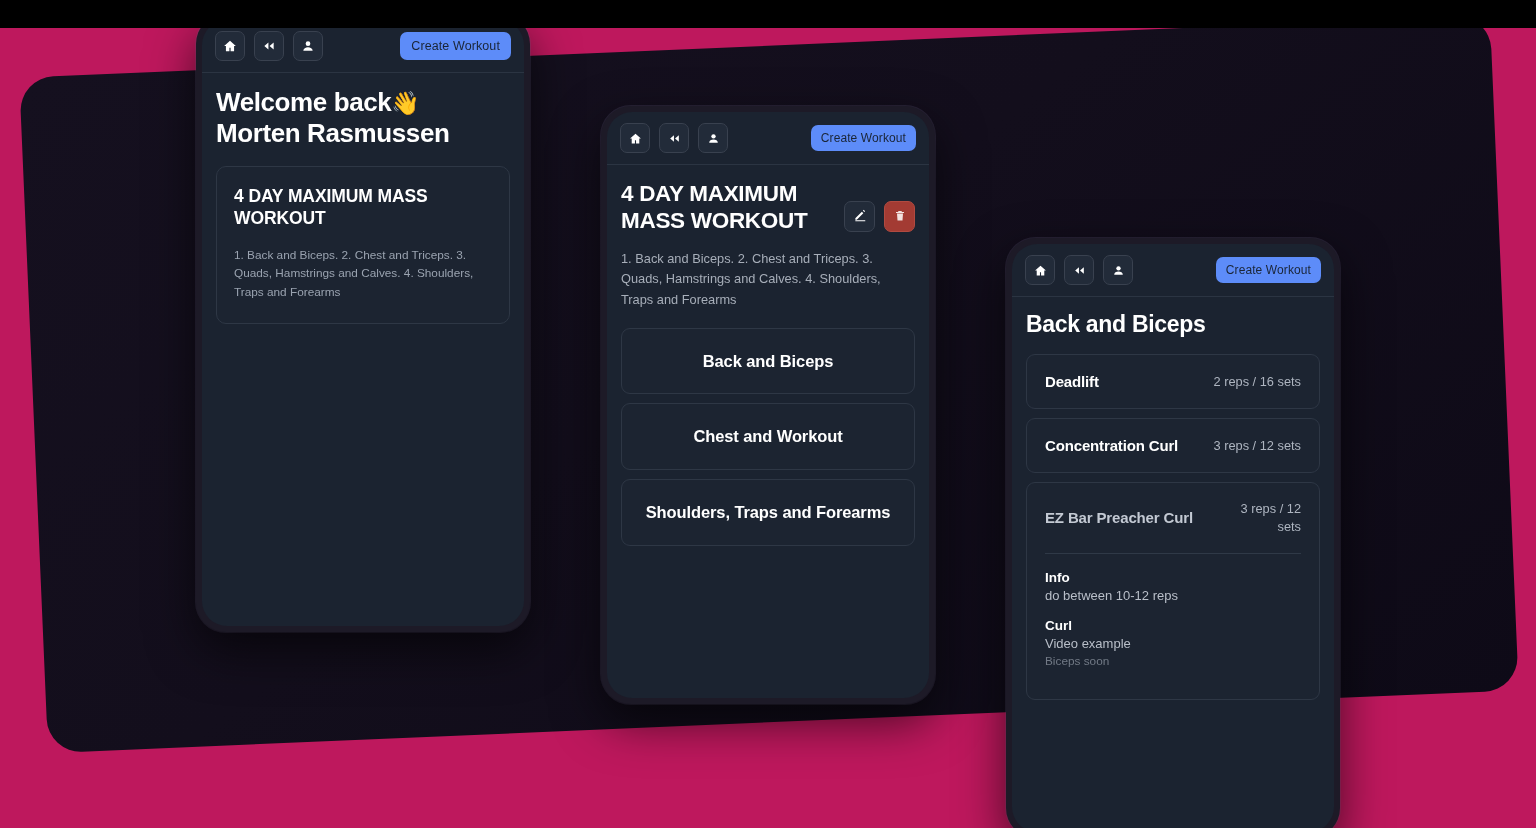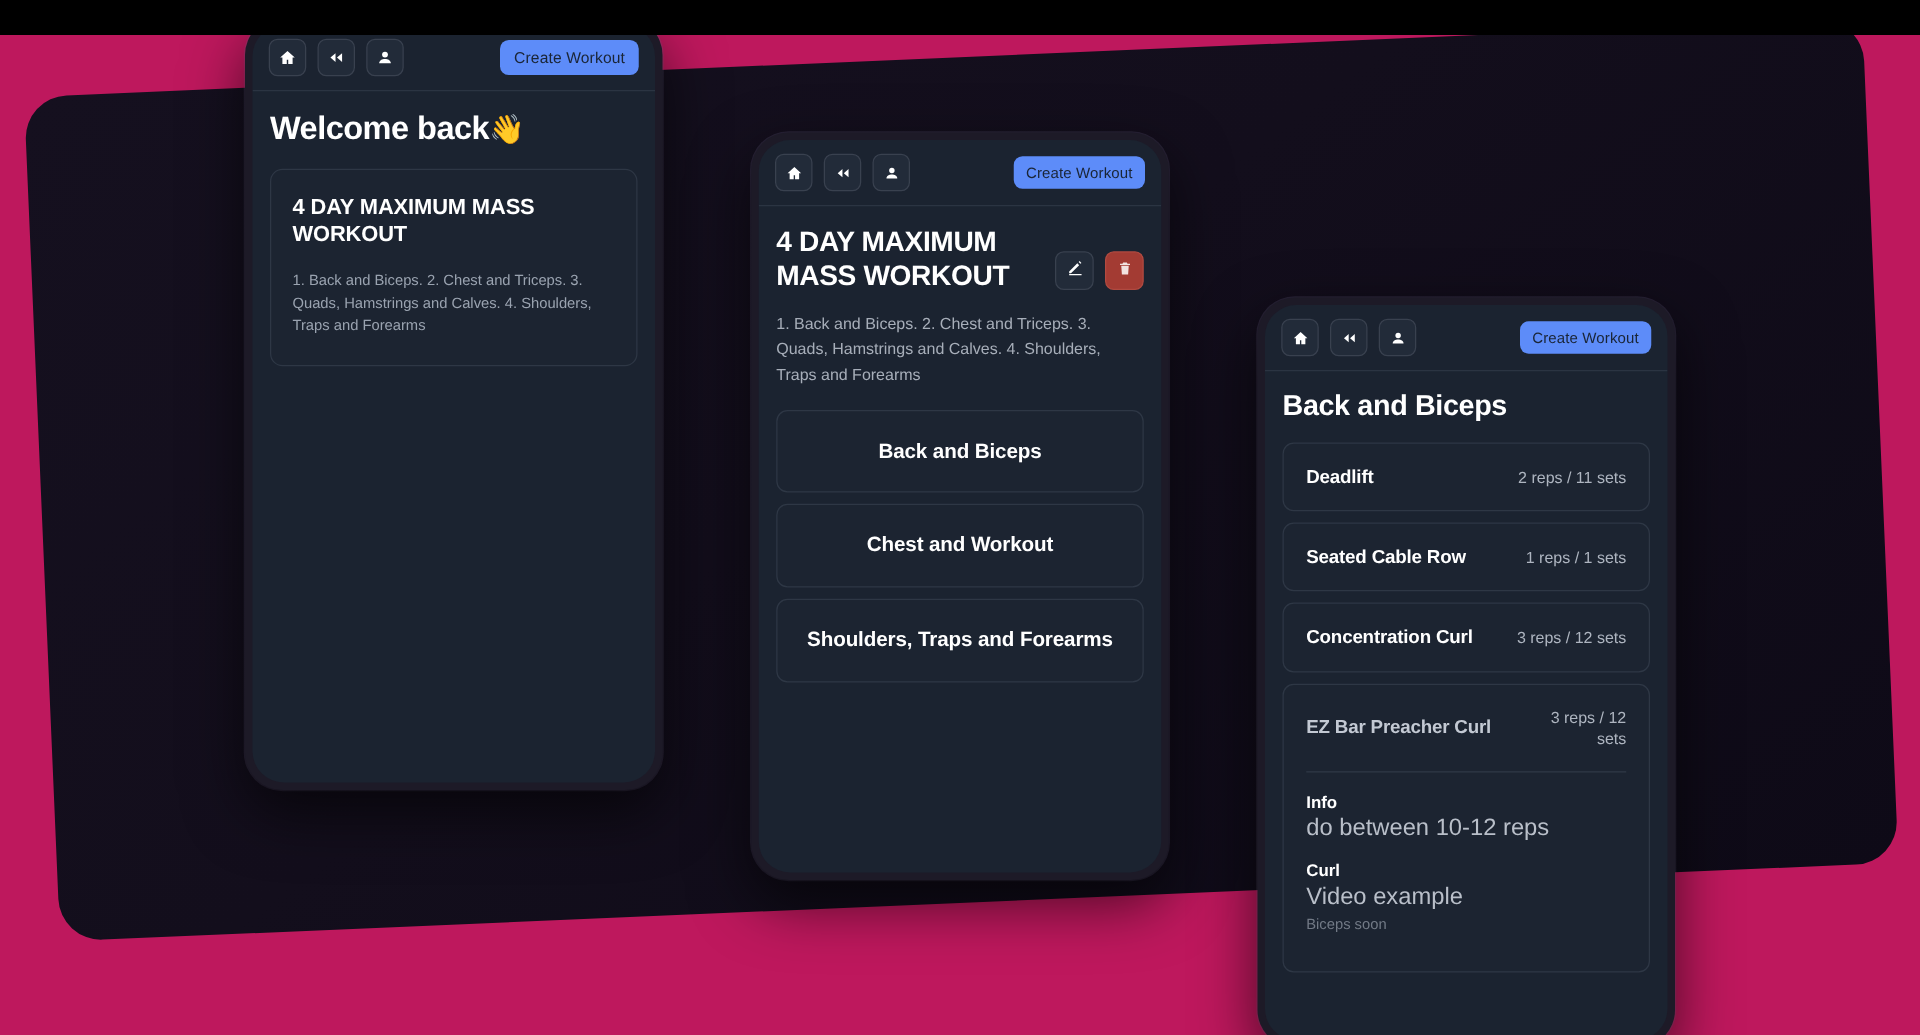--- a/index.html
+++ b/index.html
@@ -225,21 +225,21 @@
     margin: 18px 0 16px 0;
   }
   .field-label {
     color: #ffffff;
     font-size: 13.5px;
     font-weight: bold;
     margin-bottom: 3px;
   }
   .field-value {
     color: #b9bfc9;
-    font-size: 19px;
+    font-size: 13px;
     margin-bottom: 15px;
   }
   .field-sub {
     color: #727a86;
     font-size: 11.8px;
     margin-top: -12px;
     margin-bottom: 14px;
   }
 </style>
 </head>
@@ -275,20 +275,21 @@
               </svg>
           </span>
         </div>
         <div class="nav-spacer"></div>
         <button class="create-btn">Create Workout</button>
       </div>
 
       <div class="body">
         <div class="welcome">
           <span>Welcome back</span><span class="wave">👋</span><br>
+          <span>Morten Rasmussen</span>
         </div>
 
         <div class="prog-card">
           <div class="prog-title">4 DAY MAXIMUM MASS WORKOUT</div>
           <div class="prog-desc">1. Back and Biceps. 2. Chest and Triceps. 3. Quads, Hamstrings and Calves. 4. Shoulders, Traps and Forearms</div>
         </div>
       </div>
 
     </div>
   </div>
@@ -385,30 +386,24 @@
         <div class="nav-spacer"></div>
         <button class="create-btn">Create Workout</button>
       </div>
 
       <div class="body">
         <div class="day-title">Back and Biceps</div>
 
         <div class="ex-card">
           <div class="ex-row">
             <div class="ex-name">Deadlift</div>
-            <div class="ex-reps">2 reps / 11 sets</div>
+            <div class="ex-reps">2 reps / 16 sets</div>
           </div>
         </div>
 
-        <div class="ex-card">
-          <div class="ex-row">
-            <div class="ex-name">Seated Cable Row</div>
-            <div class="ex-reps">1 reps / 1 sets</div>
-          </div>
-        </div>
 
         <div class="ex-card">
           <div class="ex-row">
             <div class="ex-name">Concentration Curl</div>
             <div class="ex-reps">3 reps / 12 sets</div>
           </div>
         </div>
 
         <div class="ex-card expanded">
           <div class="ex-row">

